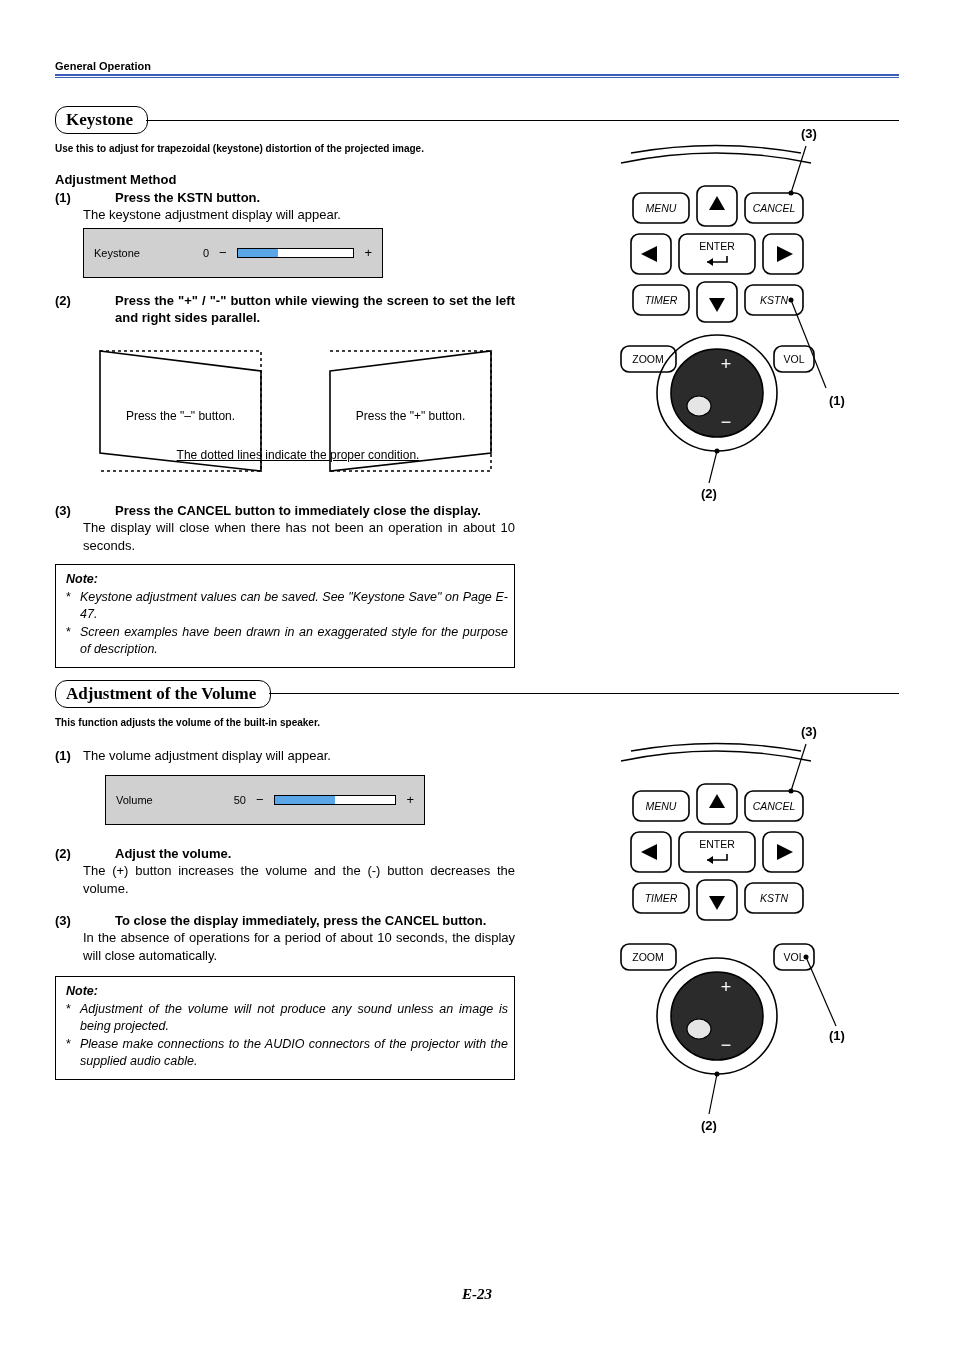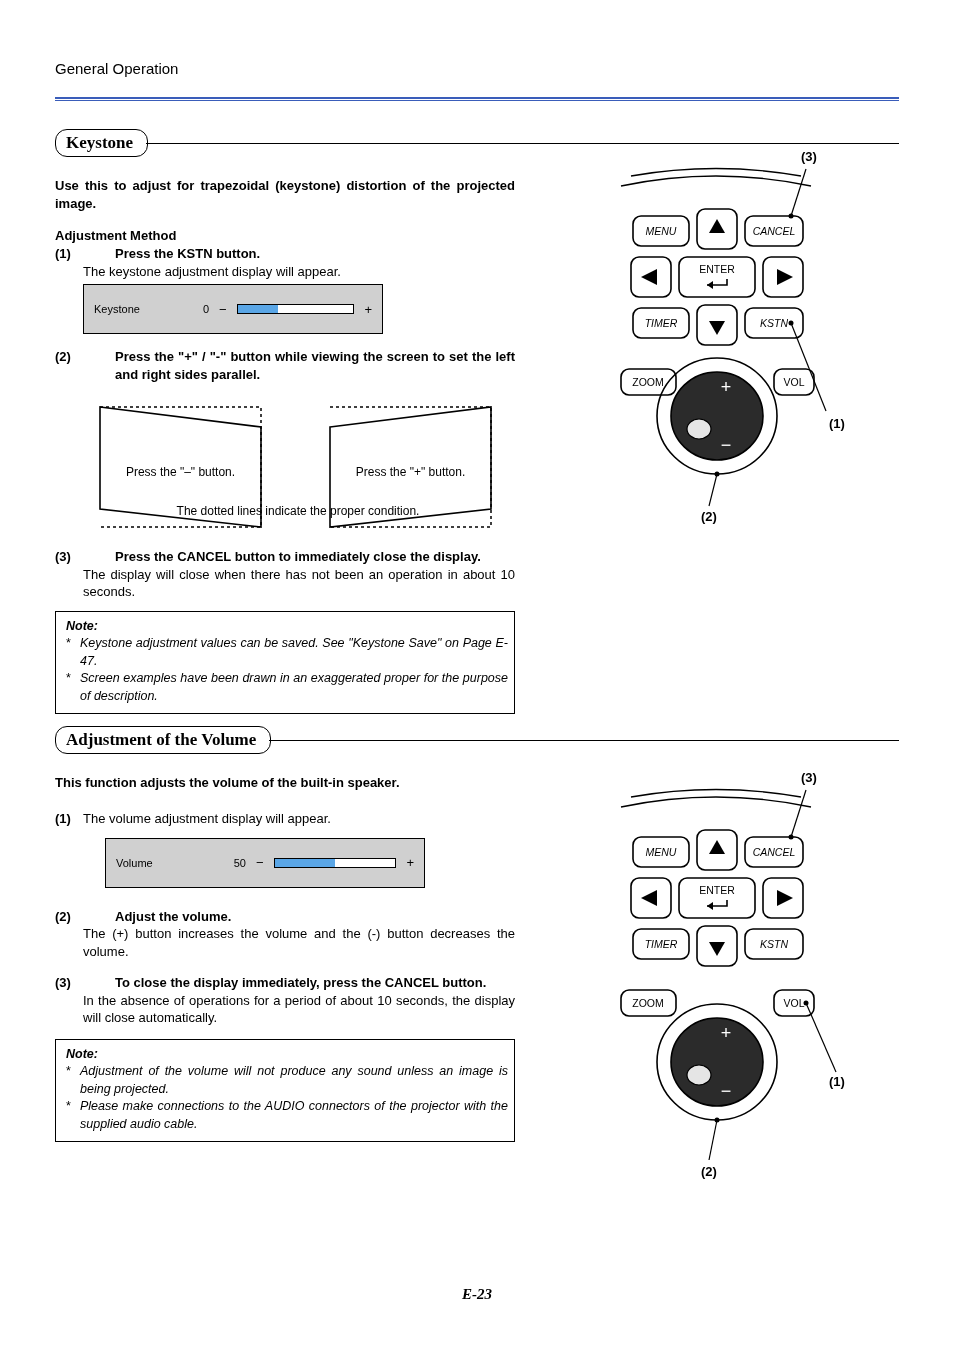--- a/index.html
+++ b/index.html
@@ -5,21 +5,21 @@
   * { box-sizing: border-box; margin: 0; padding: 0; }
   body {
     font-family: Arial, Helvetica, sans-serif;
     width: 954px;
     height: 1348px;
     background: #fff;
     color: #000;
     position: relative;
     padding: 60px 55px 40px 55px;
   }
-  .header-title { font-weight: normal; font-size: 15px; margin-bottom: 20px; }
+  .header-title { font-weight: bold; font-size: 11px; margin-bottom: 2px; }
   .header-rule {
     height: 4px;
     border-top: 2px solid #3a5dba;
     border-bottom: 1px solid #3a5dba;
     margin-bottom: 28px;
   }
   .section-head-row {
     display: flex;
     align-items: center;
     margin-bottom: 8px;
@@ -38,26 +38,25 @@
     border-top: 1px solid #000;
     margin-left: -2px;
   }
   .two-col {
     display: flex;
     gap: 18px;
   }
   .left-col { width: 460px; }
   .right-col { flex: 1; position: relative; }
   .intro {
-    font-size: 13px;
+    font-size: 10px;
     font-weight: bold;
     text-align: justify;
     margin-bottom: 16px;
     line-height: 1.35;
-    margin-top: 12px;
   }
   .sub-head { font-weight: bold; font-size: 13px; margin-bottom: 2px; }
   .step-row { display: flex; font-size: 13px; line-height: 1.35; }
   .step-row .num { font-weight: bold; width: 28px; flex-shrink: 0; }
   .step-row .body { flex: 1; text-align: justify; }
   .step-row .body .bold-line { font-weight: bold; padding-left: 32px; }
   .step-row .body .norm-line { font-weight: normal; }
   .indent-block { margin-left: 28px; margin-top: 4px; margin-bottom: 14px; }
 
   .osd-box {
@@ -199,39 +198,39 @@
         <div class="cap">Press the "–" button.</div>
       </div>
       <div class="trap-item">
         <svg width="185" height="140">
           <polyline points="12,10 173,10 173,130 12,130" fill="none" stroke="#000" stroke-width="1.5" stroke-dasharray="3 3"></polyline>
           <polygon points="12,30 173,10 173,112 12,130" fill="none" stroke="#000" stroke-width="1.6"></polygon>
         </svg>
         <div class="cap">Press the "+" button.</div>
       </div>
     </div>
-    <div class="trap-caption" style="margin-top:-55px; margin-bottom:30px;">The dotted lines indicate the proper condition.</div>
+    <div class="trap-caption" style="margin-top:-55px; margin-bottom:40px;text-decoration:underline;">The dotted lines indicate the proper condition.</div>
 
     <div class="step-row">
       <div class="num">(3)</div>
       <div class="body">
         <div class="bold-line">Press the CANCEL button to immediately close the display.</div>
         <div class="norm-line">The display will close when there has not been an operation in about 10 seconds.</div>
       </div>
     </div>
 
     <div class="note-box" style="margin-top:10px;">
       <div class="note-title">Note:</div>
       <div class="note-row">
           <span class="ast">*</span>
           <span class="nt">Keystone adjustment values can be saved. See "Keystone Save" on Page E-47.</span>
         </div>
       <div class="note-row">
           <span class="ast">*</span>
-          <span class="nt">Screen examples have been drawn in an exaggerated proper for the purpose of description.</span>
+          <span class="nt">Screen examples have been drawn in an exaggerated style for the purpose of description.</span>
         </div>
     </div>
   </div>
 
   <div class="right-col">
     <div class="remote" style="margin-top:-4px;">
       <span class="callout c3">(3)</span>
       <span class="callout c1">(1)</span>
       <span class="callout c2">(2)</span>
       <svg width="250" height="360">

